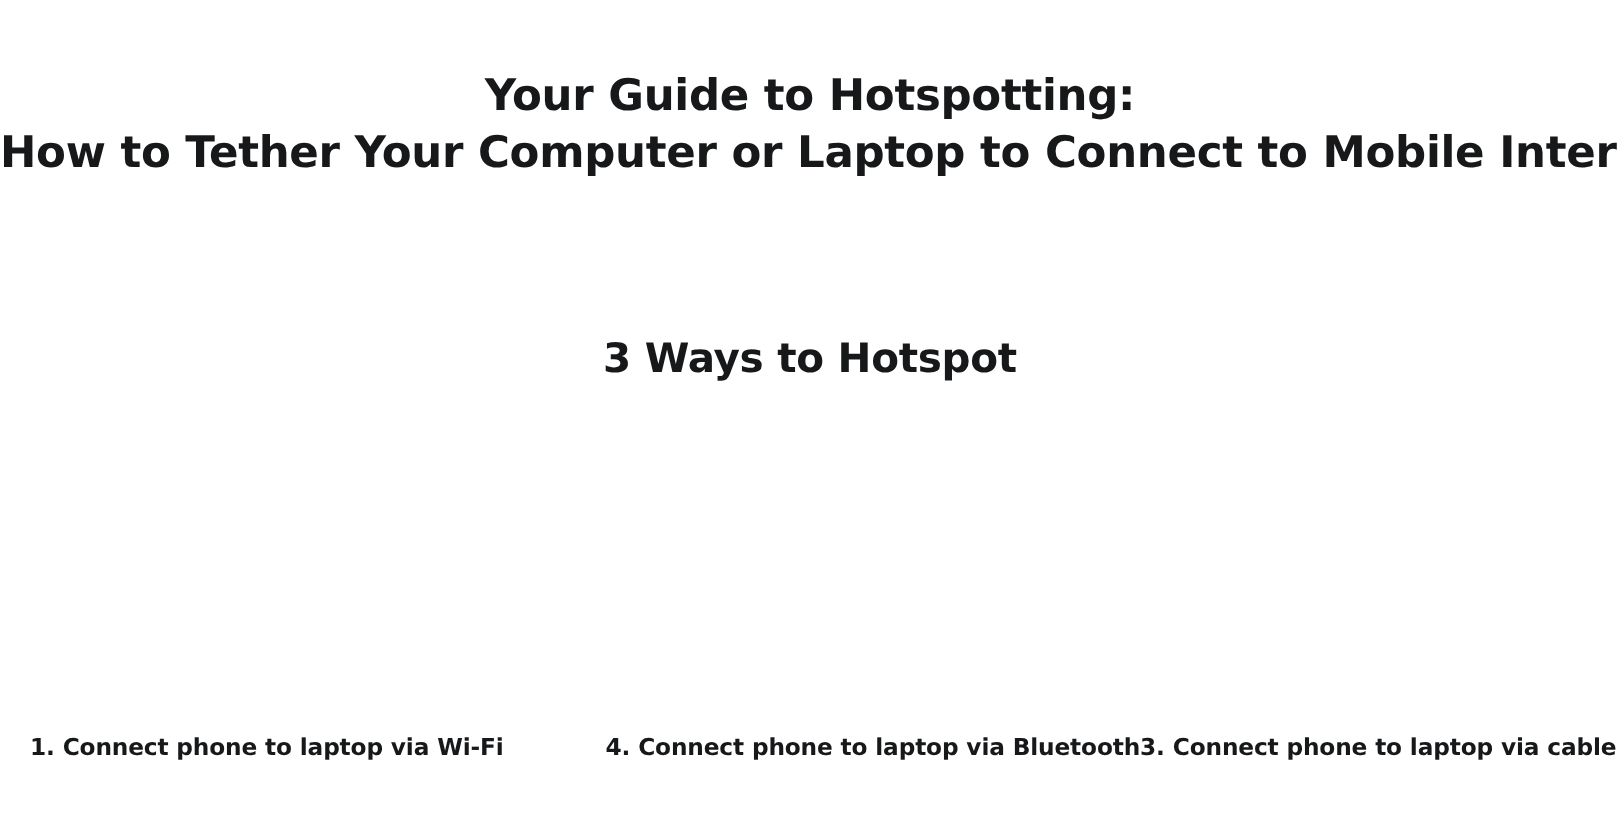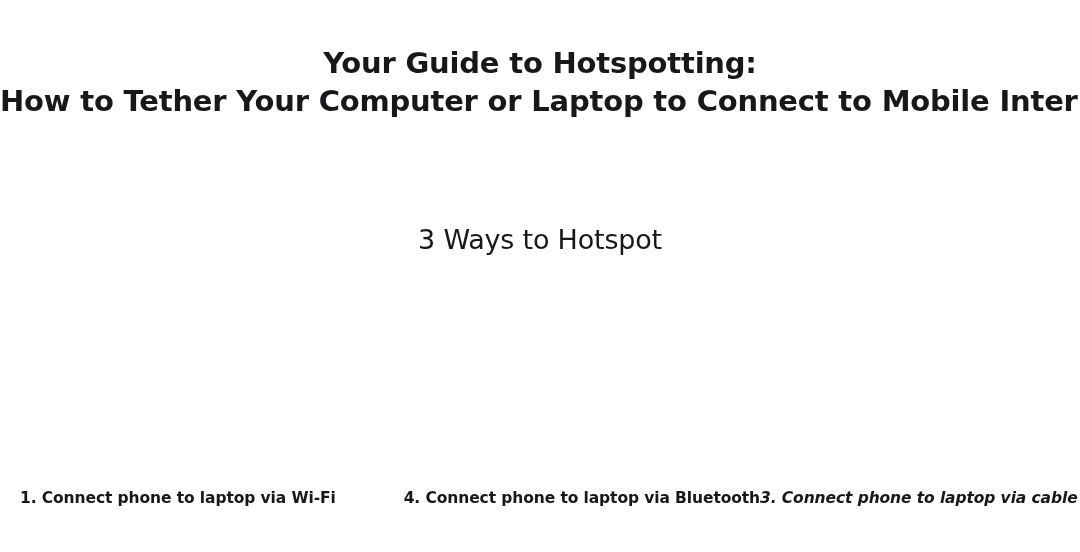--- a/index.html
+++ b/index.html
@@ -36,21 +36,21 @@
     color: #16181a;
     white-space: nowrap;
   }
   .subtitle {
     position: absolute;
     top: 224px;
     left: 0;
     width: 1080px;
     text-align: center;
     font-size: 27px;
-    font-weight: 400;
+    font-weight: 700;
     letter-spacing: -0.2px;
     color: #16181a;
   }
   .captions {
     position: absolute;
     top: 487px;
     left: 0;
     width: 1080px;
     display: flex;
     flex-direction: row;
@@ -62,21 +62,21 @@
   .caption {
     font-size: 15.5px;
     font-weight: 700;
     color: #16181a;
     white-space: nowrap;
     letter-spacing: -0.1px;
     line-height: 22px;
   }
   .caption.c1 { text-align: left; flex: 0 0 auto; }
   .caption.c2 { text-align: center; flex: 0 0 auto; margin-left: 68px; }
-  .caption.c3 { text-align: right; flex: 0 0 auto; font-style: italic; }
+  .caption.c3 { text-align: right; flex: 0 0 auto; }
   .illus-area {
     position: absolute;
     top: 290px;
     left: 0;
     width: 1080px;
     height: 185px;
   }
 </style>
 </head>
 <body>

